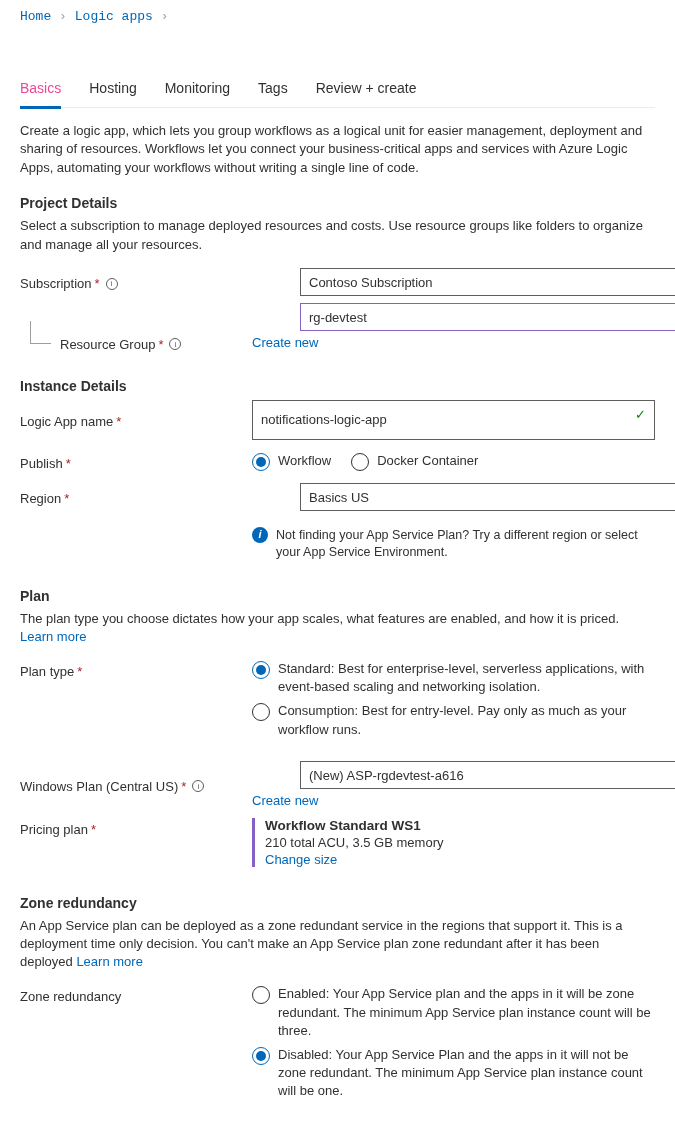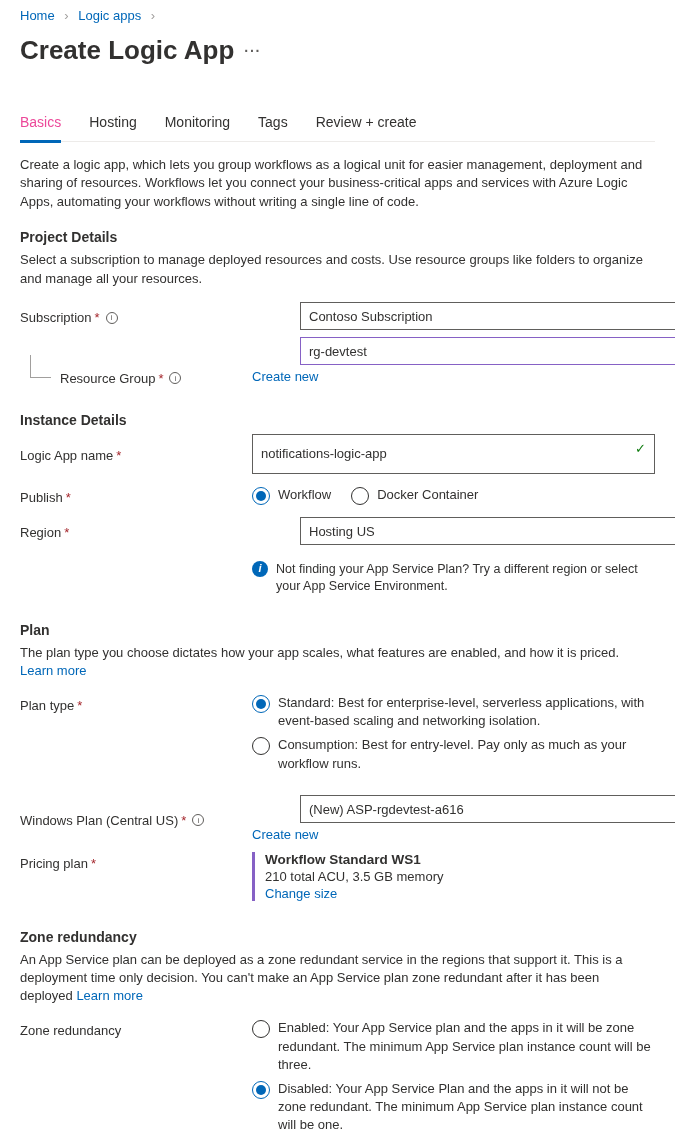--- a/index.html
+++ b/index.html
@@ -7,21 +7,21 @@
     font-family: "Segoe UI", -apple-system, sans-serif;
     font-size: 13px;
     color: #323130;
     margin: 0;
     padding: 0;
     width: 675px;
     background: #fff;
   }
   .page { padding: 0 20px 20px 20px; }
   .breadcrumb { padding: 8px 0; font-size: 13px; }
-  .breadcrumb a { color: #0067b8; text-decoration: none; }
+  .breadcrumb a { color: #0067b8; text-decoration: none; font-family: Liberation Mono, monospace; }
   .breadcrumb .sep { color: #a19f9d; margin: 0 6px; }
   .title { font-size: 26px; font-weight: 600; margin: 4px 0 2px 0; display:flex; align-items:center;}
   .title .ellipsis { font-size: 14px; margin-left: 10px; color:#605e5c; letter-spacing:1px;}
   .tabs { display: flex; gap: 28px; border-bottom: 1px solid #edebe9; margin-top: 40px; }
   .tab { padding: 8px 0 10px 0; font-size: 14px; color: #323130; cursor: pointer; }
   .tab.active { border-bottom: 3px solid #0067b8; margin-bottom: -2px; color:#ec4899; font-weight:400;}
   .desc { margin: 14px 0 14px 0; font-size: 13px; color:#323130; line-height:1.42;}
   .section-h { font-weight: 600; font-size: 14px; margin-top:18px; margin-bottom:6px;}
   .section-desc { font-size:13px; margin-bottom:14px; line-height:1.4; }
   .row { display:flex; align-items:center; margin: 6px 0; }
@@ -61,24 +61,20 @@
 <body>
 
 <div class="page">
   <div class="breadcrumb">
     <a>Home</a>
     <span class="sep">›</span>
     <a>Logic apps</a>
     <span class="sep">›</span>
   </div>
 
-  <div class="title">
-    <span>Create Logic App</span>
-    <span class="ellipsis">···</span>
-  </div>
 
   <div class="tabs">
     <div class="tab active">Basics</div>
     <div class="tab">Hosting</div>
     <div class="tab">Monitoring</div>
     <div class="tab">Tags</div>
     <div class="tab">Review + create</div>
   </div>
 
   <div class="desc">Create a logic app, which lets you group workflows as a logical unit for easier management, deployment and sharing of resources. Workflows let you connect your business-critical apps and services with Azure Logic Apps, automating your workflows without writing a single line of code.</div>
@@ -153,21 +149,21 @@
     </div>
   </div>
 
   <div class="row" style="margin-top:12px">
     <div class="label-col">
       <span>Region</span>
         <span class="req">*</span>
     </div>
     <div class="ctrl-col">
       <div class="select-box">
-        <span>Hosting US</span>
+        <span>Basics US</span>
         <span class="chev"><svg viewBox="0 0 12 12">
               <path d="M1 3 L6 8 L11 3" fill="none" stroke="#605e5c" stroke-width="1"></path>
             </svg></span>
       </div>
     </div>
   </div>
 
   <div class="row">
     <div class="label-col"></div>
     <div class="ctrl-col">

